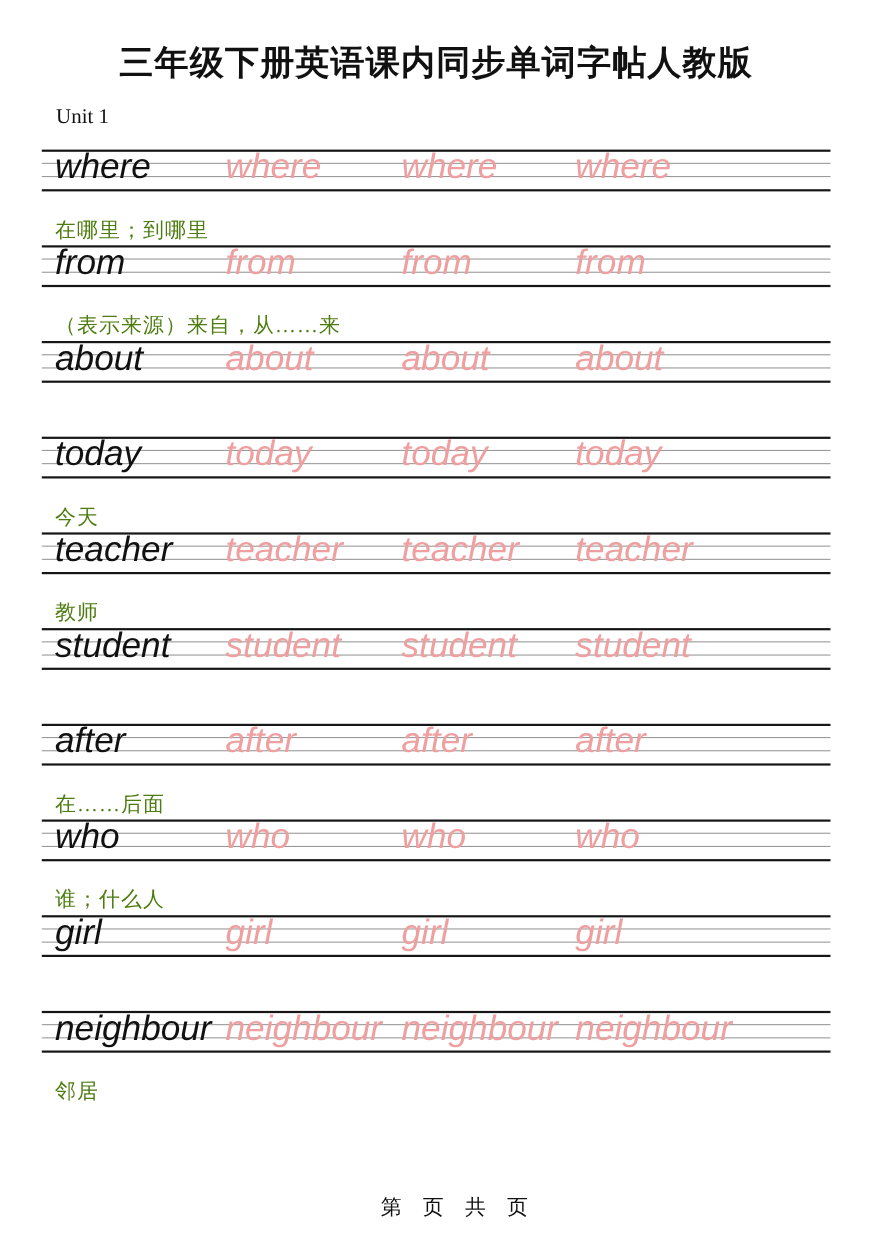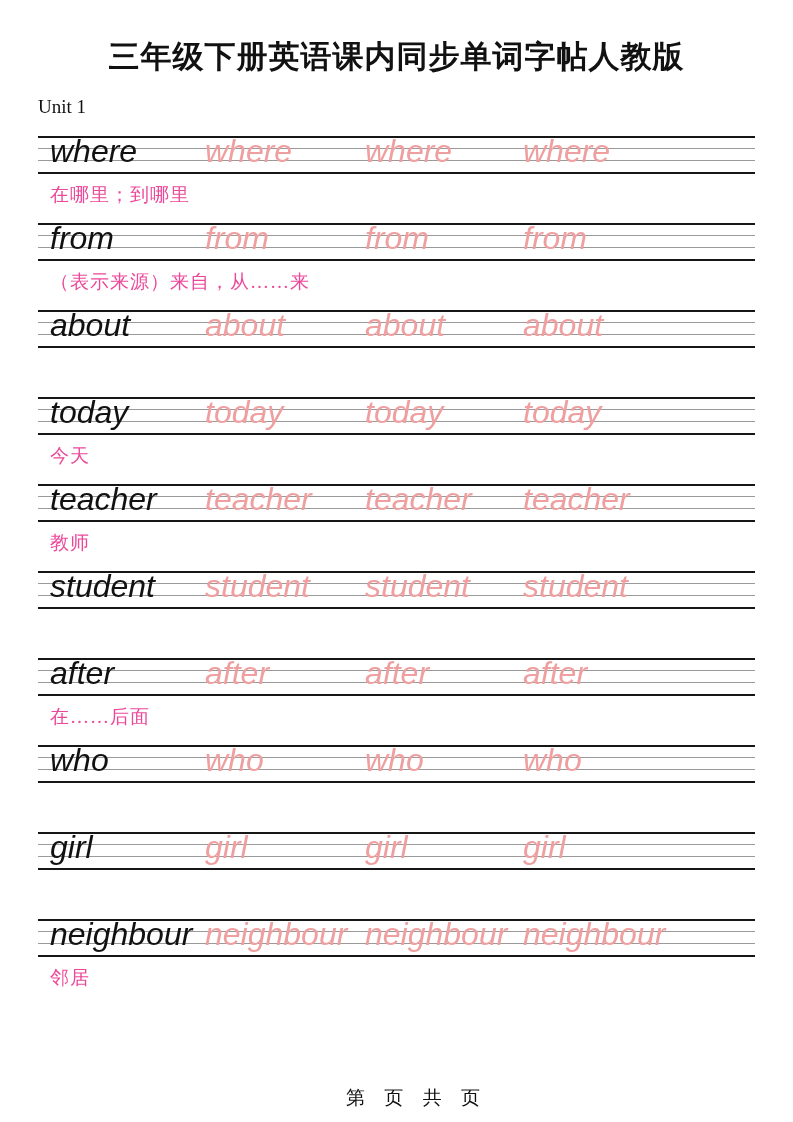--- a/index.html
+++ b/index.html
@@ -20,21 +20,21 @@
     position:absolute;top:36px;left:0;right:0;
     margin:0;
     text-align:center;
     font-family:"Liberation Sans",sans-serif;
     font-weight:700;
     font-size:31px;
     letter-spacing:1px;
     color:var(--ink);
   }
   .unit{
-    position:absolute;top:96px;left:38px;
+    position:absolute;top:96px;left:51px;
     font-family:"Liberation Serif",serif;
     font-size:19px;
     color:var(--ink);
   }
   .entries{
     position:absolute;top:136px;left:38px;width:717px;
   }
   .entry{height:87px;}
   .stave{
     position:relative;
@@ -63,22 +63,23 @@
   .word.pink.p2{left:327px;}
   .word.pink.p3{left:485px;}
   .meaning{
     height:41px;
     display:flex;
     align-items:center;
     padding-left:12px;
     box-sizing:border-box;
     font-family:"Liberation Serif","DejaVu Serif",serif;
     font-size:19px;
-    color:#ec4899;
+    color:#4d7c0f;
     letter-spacing:1px;
+    margin-top:14px;
   }
   .footer{
     position:absolute;top:1085px;left:0;right:0;
     text-align:center;
     font-family:"Liberation Sans",sans-serif;
     font-size:19px;
     font-weight:500;
     letter-spacing:7px;
     color:var(--ink);
     padding-left:40px;
@@ -175,20 +176,21 @@
 
   <div class="entry">
     <div class="stave">
       <div class="thin-line l1"></div>
       <div class="thin-line l2"></div>
       <span class="word black">who</span>
       <span class="word pink p1">who</span>
       <span class="word pink p2">who</span>
       <span class="word pink p3">who</span>
     </div>
+    <div class="meaning">谁；什么人</div>
   </div>
 
   <div class="entry">
     <div class="stave">
       <div class="thin-line l1"></div>
       <div class="thin-line l2"></div>
       <span class="word black">girl</span>
       <span class="word pink p1">girl</span>
       <span class="word pink p2">girl</span>
       <span class="word pink p3">girl</span>

